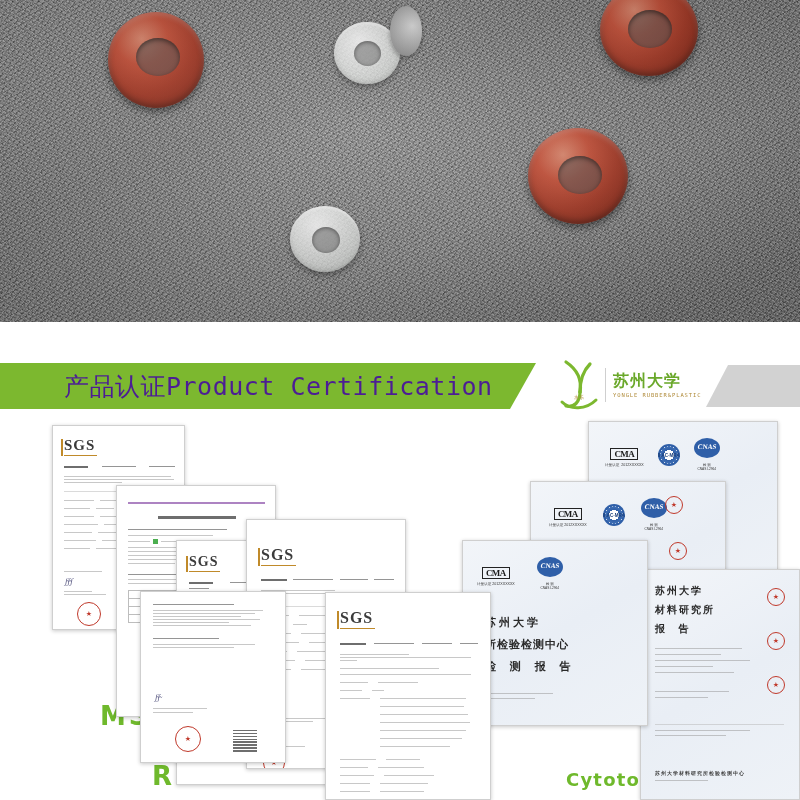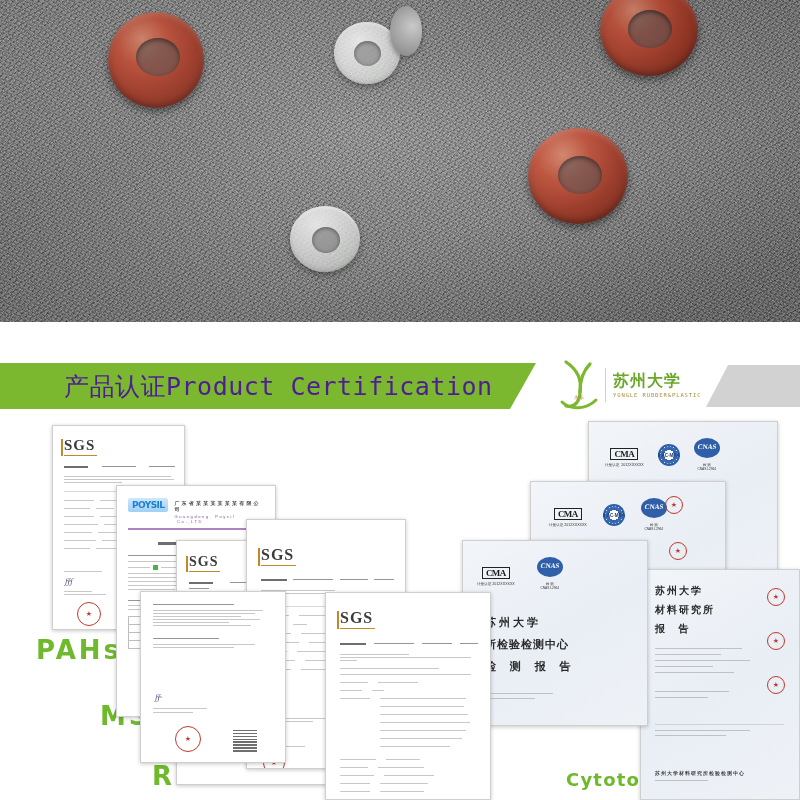--- a/index.html
+++ b/index.html
@@ -264,27 +264,20 @@
       <div style="position:absolute;left:11px;top:163px;width:60px;">
         <div class="ln" style="width:46%"></div>
           <div class="ln" style="width:70%"></div>
       </div>
       <div class="stamp" style="left:24px;top:176px;width:24px;height:24px;"></div>
       <div class="qr" style="left:88px;top:178px;width:24px;height:24px;"></div>
     </div>
 
     <div class="cert" style="left:116px; top:76px; width:160px; height:232px; z-index:2;">
       <div style="padding:12px 10px 0 11px;">
-        <div style="display:flex;align-items:flex-start;gap:6px;">
-          <div class="poysil" style="background:linear-gradient(180deg,#cfe8fb,#9fd0f4);padding:2px 4px;border-radius:2px;">POYSIL</div>
-          <div style="flex:1;padding-top:2px;">
-            <div class="cn-head" style="font-size:5px;letter-spacing:2.2px;opacity:.85;">广东省某某某某某某有限公司</div>
-            <div style="font-size:4px;color:#8a4fa8;letter-spacing:1.6px;margin-top:2px;">Guangdong &nbsp;Poysil &nbsp;Co.,LTD</div>
-          </div>
-        </div>
         <div style="height:1.5px;background:#8a4fa8;opacity:.7;margin-top:4px;"></div>
 
         <div style="text-align:center;margin-top:12px;">
           <div class="ttl" style="width:78px;margin:0 auto;height:3px;"></div>
         </div>
         <div style="margin-top:10px;">
             <div class="ln dk" style="width:72%"></div>
           </div>
         <div style="margin-top:5px;">
           <div class="ln" style="width:62%"></div>
@@ -669,23 +662,20 @@
         <div class="sig" style="left:2px;top:-4px;">ʃ̴ʃ̴</div>
         <div class="ln" style="width:54px;margin-top:12px;"></div>
         <div class="ln" style="width:40px;margin-top:3px;"></div>
       </div>
       <div class="stamp" style="left:34px;top:134px;width:26px;height:26px;"></div>
       <div class="qr" style="left:92px;top:136px;width:24px;height:24px;"></div>
     </div>
 
   </div>
 
-  <div class="cat" style="left:36px; top:636px; font-size:26px;">
-    <span>PAHs</span>
-  </div>
 
   <div class="cat" style="left:100px; top:702px; font-size:26px;">
     <span>MSDS</span>
   </div>
 
   <div class="cat" style="left:152px; top:762px; font-size:26px;">
     <span>REACH</span>
   </div>
 
   <div class="cat" style="left:694px; top:632px; font-size:16px; letter-spacing:1.5px; text-align:center; line-height:1.35;">

